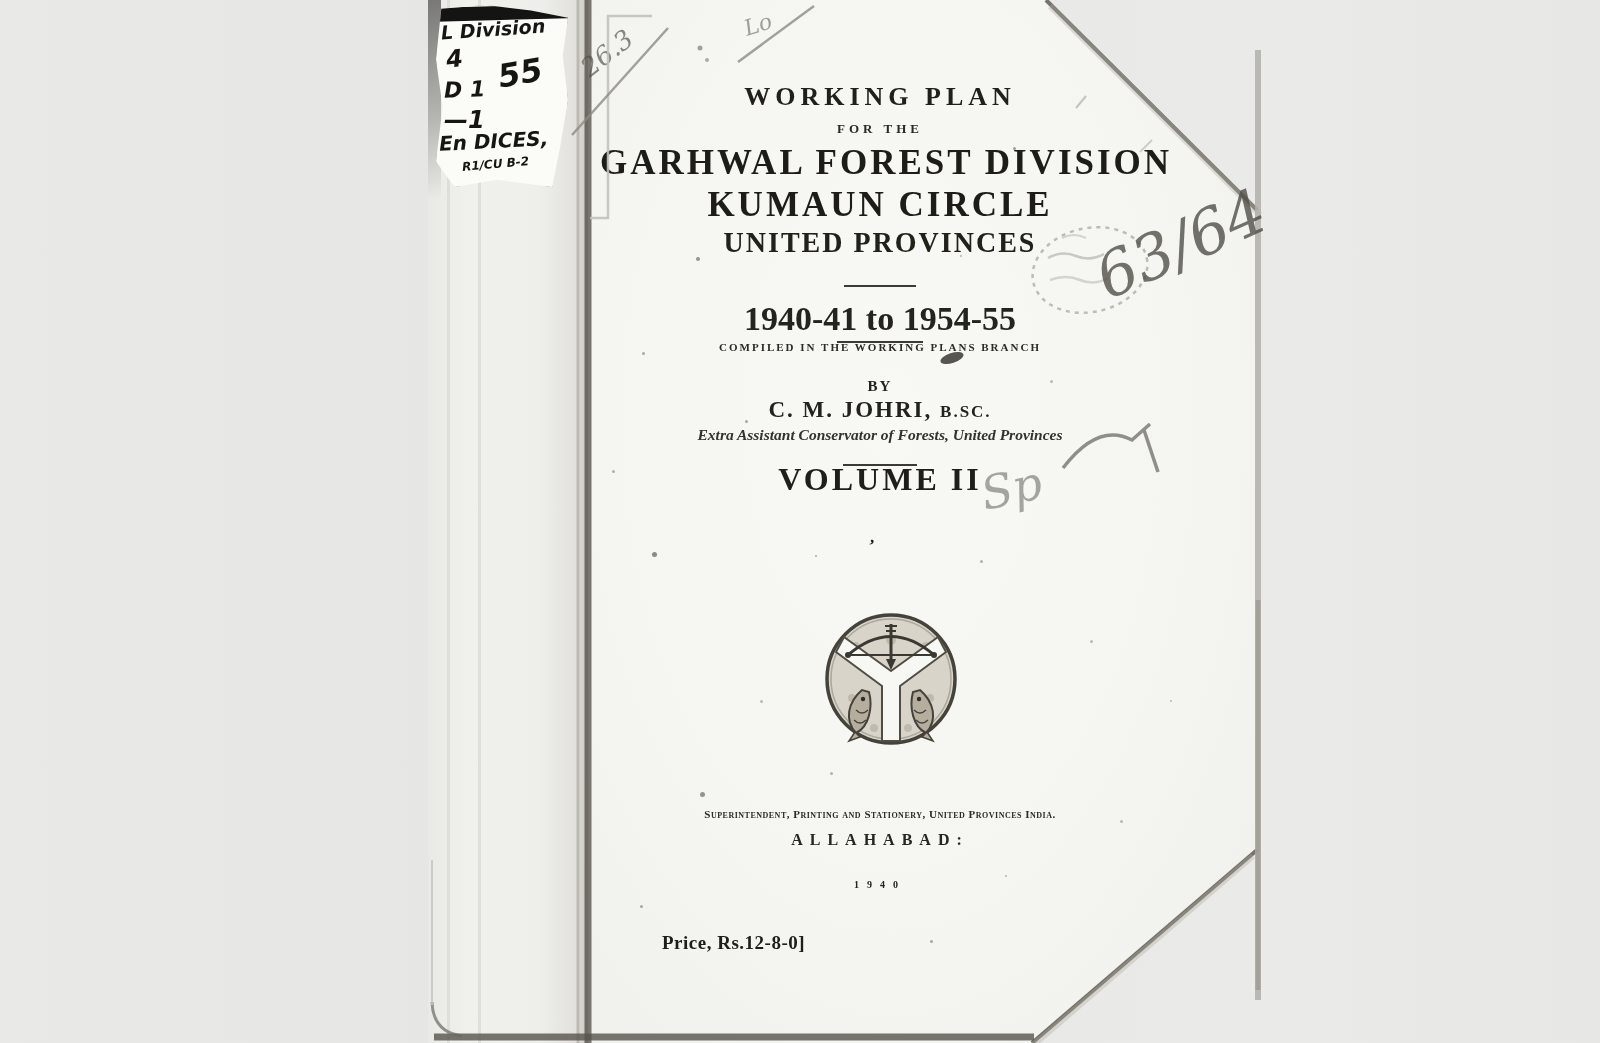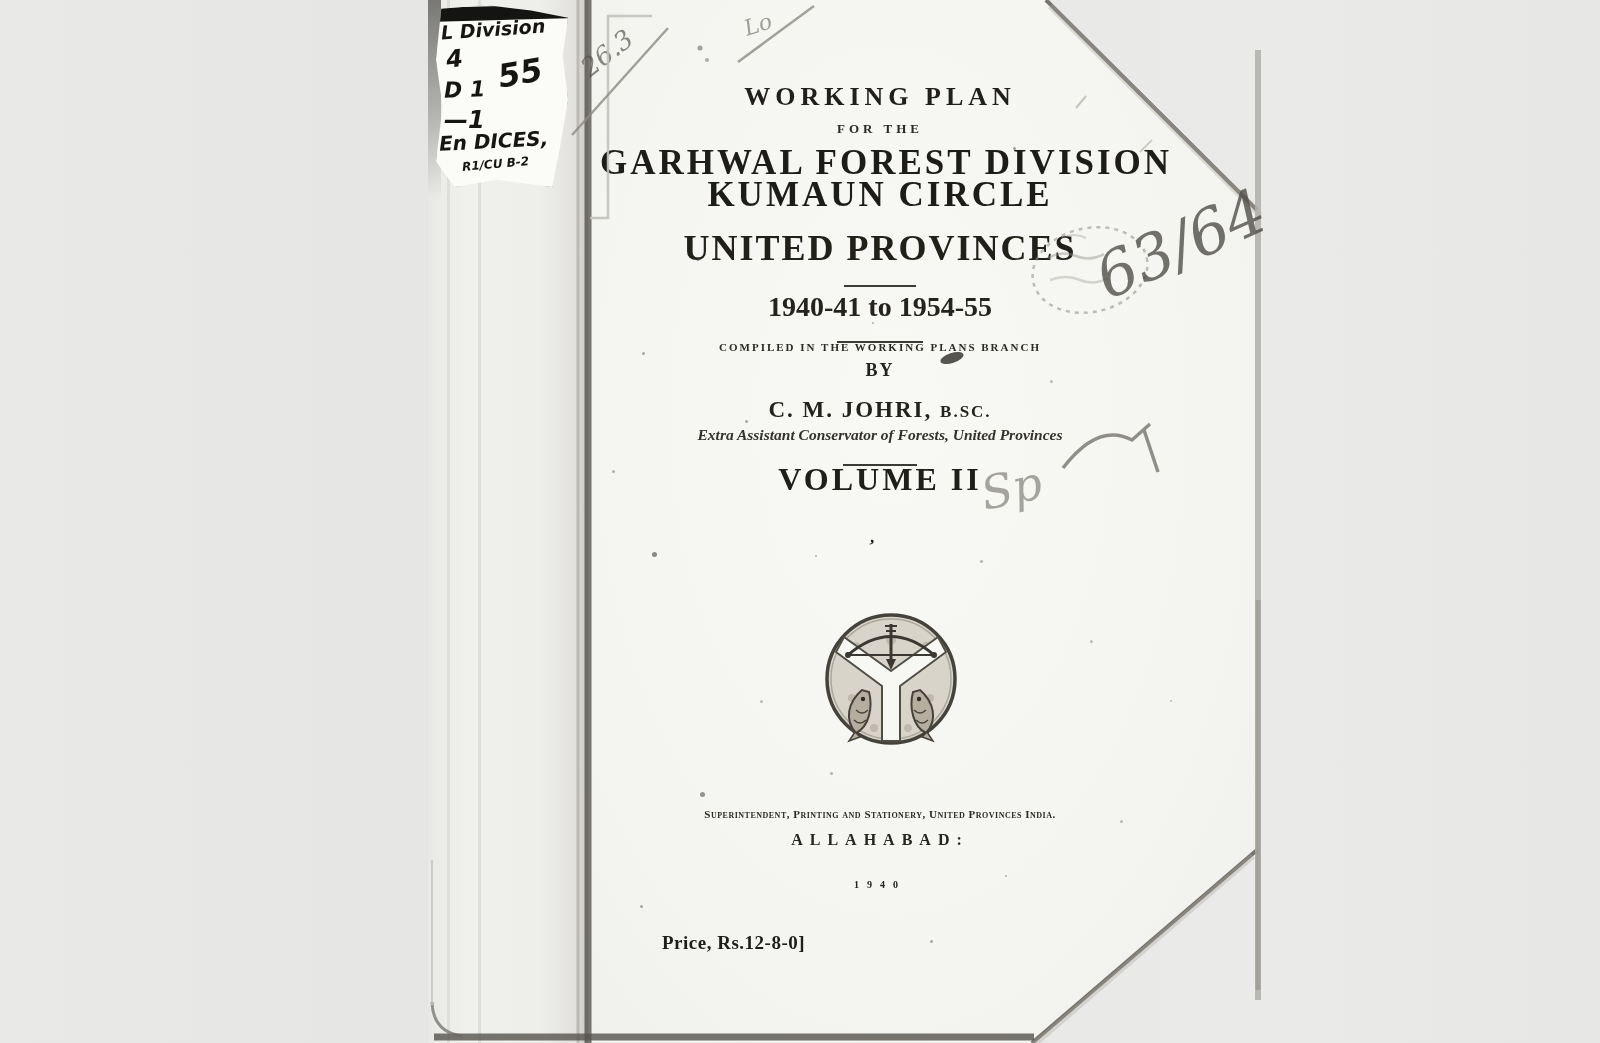--- a/index.html
+++ b/index.html
@@ -23,26 +23,26 @@
   
   .cover{position:absolute;left:588px;top:0;width:674px;height:1043px;
          background:radial-gradient(ellipse at 45% 40%, #f8f8f5 0%, #f5f5f2 55%, #efefec 100%);
          clip-path:polygon(0 0,460px 0,670px 208px,670px 852px,448px 1043px,0 1043px);}
   .tl{position:absolute;left:12px;width:560px;text-align:center;white-space:nowrap;}
   .rulewrap{position:absolute;left:12px;width:560px;text-align:center;}
   .rule{display:inline-block;width:78px;height:2px;background:#3c3a34;}
   .working-plan{top:82px;font-size:26px;letter-spacing:5px;font-weight:600;color:#201f1b;}
   .for-the{top:121px;font-size:13px;letter-spacing:4px;font-weight:700;color:#2a2924;}
   .main-title{font-size:35px;letter-spacing:3px;font-weight:600;color:#1d1c18;}
-  .t1{top:143px;} .t2{top:175px;}
-  .united{top:227px;font-size:36px;letter-spacing:2px;font-weight:600;color:#222119;transform:scaleY(1.02);}
+  .t1{top:143px;} .t2{top:185px;}
+  .united{top:227px;font-size:28px;letter-spacing:2px;font-weight:600;color:#222119;transform:scaleY(1.02);}
   .r1{top:273px;} .r2{top:329px;} .r3{top:452px;}
-  .dates{top:291px;font-size:28px;font-weight:600;color:#24231d;}
+  .dates{top:300px;font-size:34px;font-weight:600;color:#24231d;}
   .compiled{top:341px;font-size:11px;letter-spacing:2px;font-weight:700;color:#2b2a24;}
-  .by{top:360px;font-size:18px;letter-spacing:2px;font-weight:700;}
+  .by{top:378px;font-size:15px;letter-spacing:2px;font-weight:700;}
   .author{top:397px;font-size:23px;letter-spacing:2px;font-weight:600;color:#23221c;}
   .author .degree{font-size:17px;}
   .conservator{top:426px;font-size:15.5px;font-style:italic;font-weight:600;color:#33322b;}
   .volume{top:461px;font-size:32px;letter-spacing:3px;font-weight:700;color:#1f1e19;}
   .appendices{top:496px;font-size:22px;letter-spacing:2px;font-weight:700;color:#23221c;}
   .printers-mark{position:absolute;left:268px;top:536px;width:30px;text-align:center;
                  font-size:17px;font-weight:700;color:#1c1b17;transform:rotate(12deg);}
   .emblem-box{position:absolute;left:234px;top:610px;width:138px;height:138px;}
   .allahabad{top:831px;font-size:16px;letter-spacing:7px;font-weight:700;color:#26251f;}
   .publisher{top:808px;font-size:11px;font-variant:small-caps;letter-spacing:.5px;font-weight:700;color:#2b2a24;}

